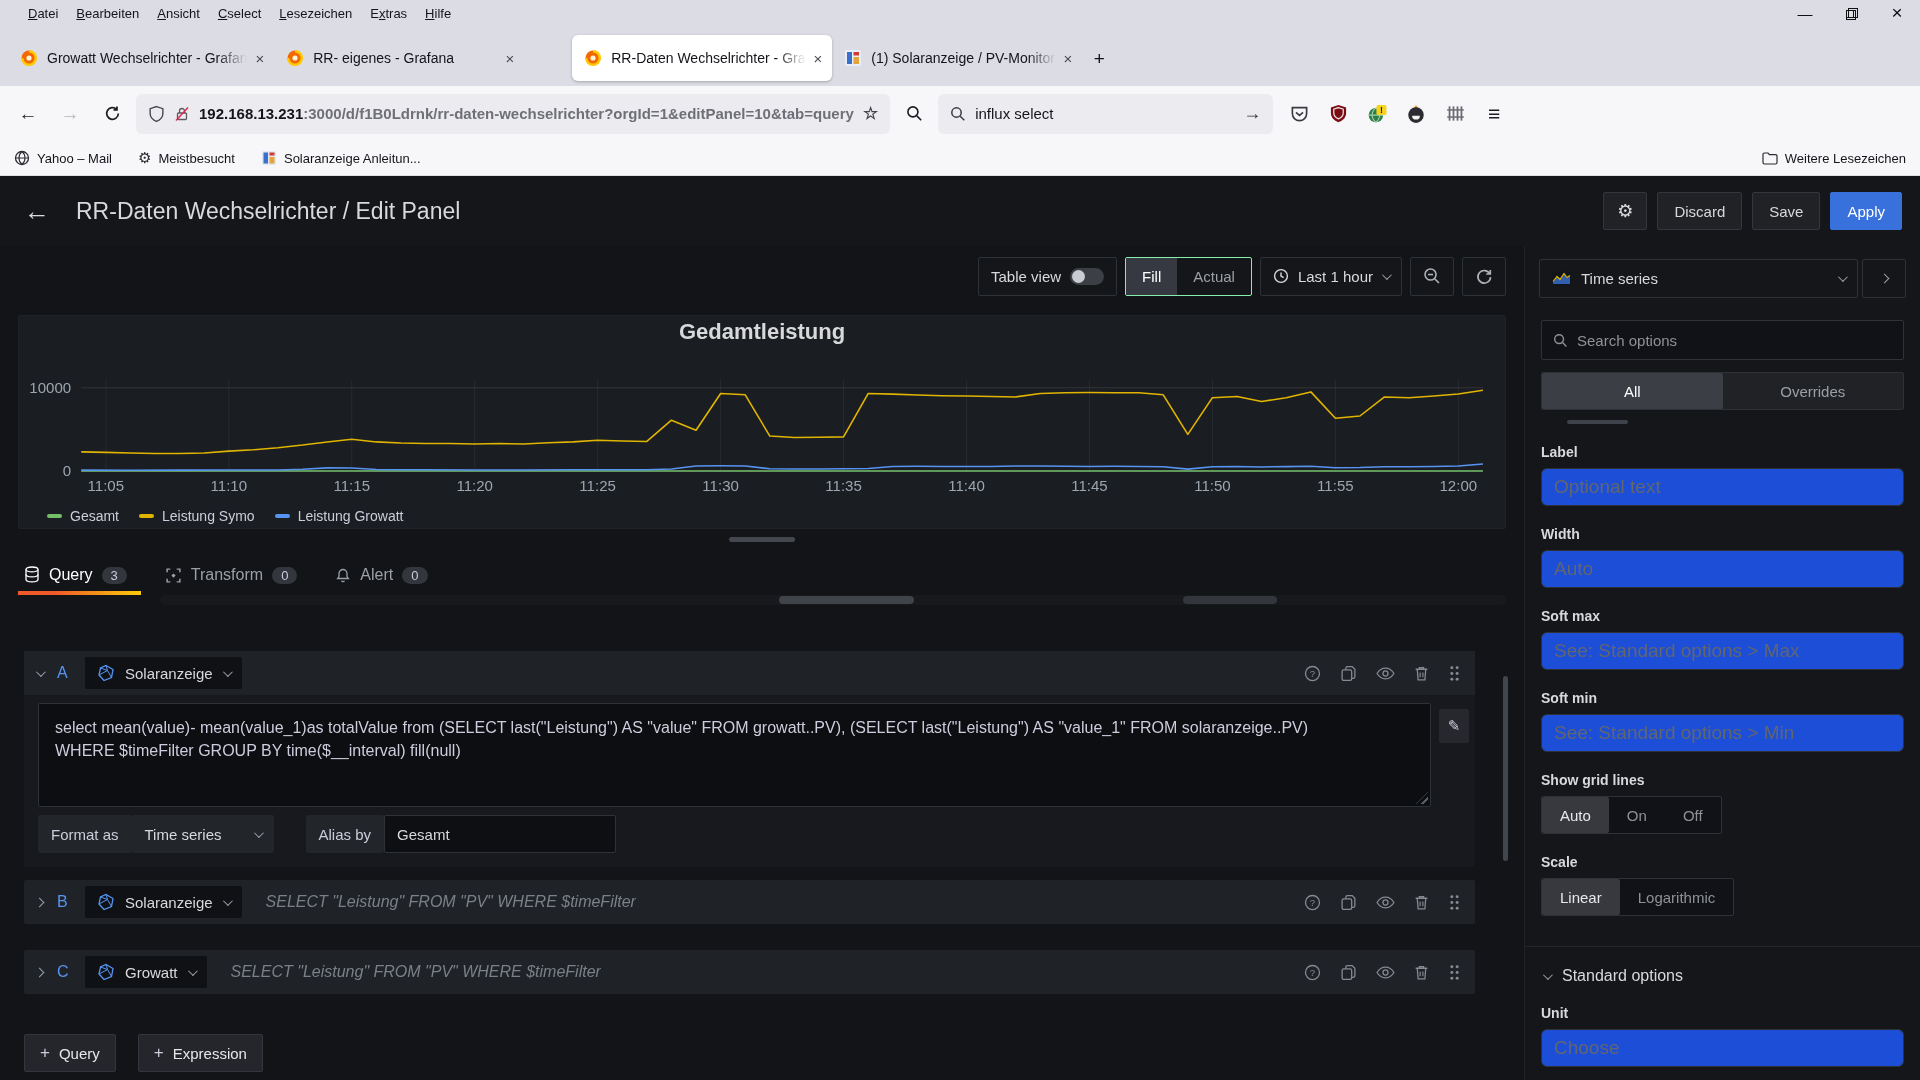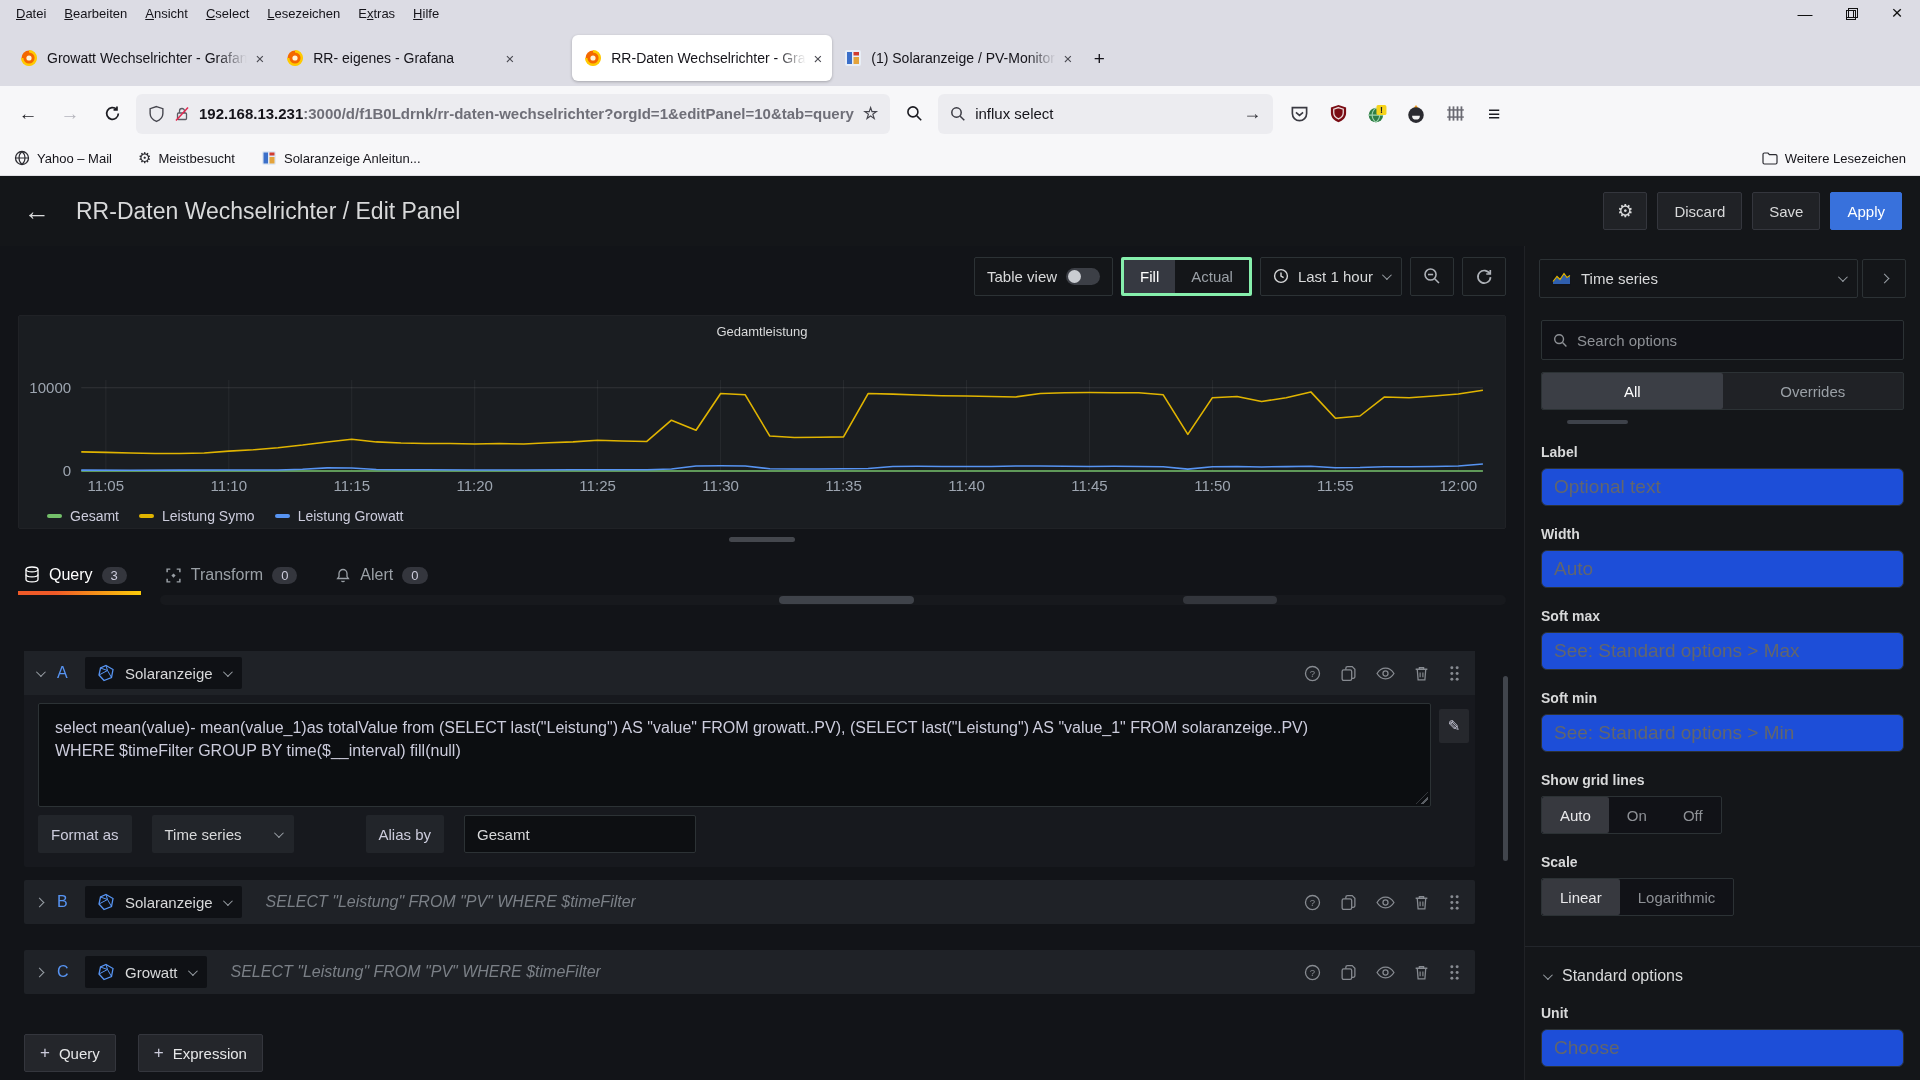--- a/index.html
+++ b/index.html
@@ -3,21 +3,21 @@
 <meta charset="utf-8">
 <style>
   * { margin:0; padding:0; box-sizing:border-box; }
   html,body { width:1920px; height:1080px; overflow:hidden; background:#121418;
     font-family:"Liberation Sans", sans-serif; }
   .chev { display:inline-block; width:7px; height:7px; border-right:1.6px solid currentColor;
     border-bottom:1.6px solid currentColor; transform:rotate(45deg) translateY(-2px); }
   .chev.right { transform:rotate(-45deg); }
 
   
-  .menubar { height:26px; background:#dcdce4; display:flex; align-items:center; padding-left:16px;
+  .menubar { height:26px; background:#dcdce4; display:flex; align-items:center; padding-left:28px;
     font-size:13px; color:#15141a; }
   .menubar .mitem { margin-right:18px; cursor:default; }
   .menubar u { text-decoration:underline; }
   .win-controls { margin-left:auto; display:flex; align-items:center; height:100%; }
   .wbtn { width:46px; height:100%; display:flex; align-items:center; justify-content:center;
     font-size:15px; color:#111; }
   .restore-glyph { position:relative; width:10px; height:10px; }
   .restore-glyph::before { content:""; position:absolute; left:0; top:2px; width:8px; height:8px; border:1.2px solid #111; background:#dcdce4;}
   .restore-glyph::after { content:""; position:absolute; left:2px; top:0; width:8px; height:8px; border:1.2px solid #111; }
   .restore-glyph i { position:absolute; left:0; top:2px; width:8px; height:8px; border:1.2px solid #111; background:#dcdce4; }
@@ -66,28 +66,28 @@
 
   .gf-body { flex:1; display:flex; min-height:0; }
   .gf-main { width:1524px; position:relative; overflow:hidden; }
   .gf-sidebar { flex:1; background:#141619; border-left:1px solid #202226; overflow:hidden; padding-bottom:8px; }
 
   .gf-toolbar { height:60px; display:flex; align-items:center; justify-content:flex-end; gap:8px; padding:0 18px; }
   .tool-group { height:39px; border:1px solid #2c3235; border-radius:2px; display:flex; align-items:center;
     padding:0 12px; gap:9px; font-size:15px; color:#d8d9da; background:#141619; }
   .toggle { width:34px; height:17px; border-radius:9px; background:#3c3f46; position:relative; }
   .toggle::after { content:""; position:absolute; left:2px; top:2px; width:13px; height:13px; border-radius:50%; background:#c9ccd1; }
-  .seg-group { height:39px; border:3px solid #86efac; border-radius:2px; display:flex; align-items:stretch; background:#141619; overflow:hidden; }
+  .seg-group { height:39px; border:1px solid #86efac; border-radius:2px; display:flex; align-items:stretch; background:#141619; overflow:hidden; }
   .seg { display:flex; align-items:center; padding:0 16px; font-size:15px; color:#9aa0a6; }
   .seg.on { background:#363941; color:#ffffff; font-weight:500; }
   .sq-btn { width:44px; height:39px; border:1px solid #2c3235; border-radius:2px; display:flex; align-items:center; justify-content:center; background:#141619; }
 
   .gf-panel { margin:9px 18px 0 18px; height:214px; background:#1a1d21; border:1px solid #202226; border-radius:2px;
     display:flex; flex-direction:column; }
-  .panel-title { height:32px; display:flex; align-items:center; justify-content:center; font-size:13px; font-weight:400; color:#d8d9da;text-align:right; }
+  .panel-title { height:32px; display:flex; align-items:center; justify-content:center; font-size:22px; font-weight:700; color:#d8d9da;text-align:right; }
   .panel-legend { height:24px; display:flex; align-items:center; padding-left:28px; gap:20px; font-size:14px; color:#ccccdc; }
   .legend-item { display:flex; align-items:center; gap:8px; }
   .legend-swatch { width:15px; height:4px; border-radius:2px; display:inline-block; }
   .drag-handle { width:66px; height:5px; border-radius:3px; background:#44474d; margin:8px auto 0 auto; }
 
   .gf-tabs { margin-top:13px; display:flex; align-items:center; gap:38px; padding-left:24px; height:40px; }
   .gf-tab { display:flex; align-items:center; gap:9px; font-size:16px; color:#9aa0a6; height:100%; position:relative; }
   .gf-tab.active { color:#ffffff; font-weight:500; }
   .gf-tab.active::after { content:""; position:absolute; left:-6px; right:-14px; bottom:0; height:4px;
     background:linear-gradient(90deg,#f05a28 30%, #fbca0a 99%); }
@@ -103,21 +103,21 @@
     padding:0 12px; font-size:15px; color:#d8d9da; }
   .q-preview { font-size:16px; color:#7b8087; font-style:italic; margin-left:10px; white-space:nowrap; overflow:hidden; }
   .qrow-actions { margin-left:auto; display:flex; align-items:center; gap:19px; color:#878b91; }
   .editor-wrap { position:relative; padding:8px 44px 0 14px; }
   .sql-editor { height:104px; background:#0c0e11; border:1px solid #2c3235; border-radius:2px; padding:12px 16px;
     font-size:16px; line-height:1.45; color:#ccccdc; position:relative; }
   .pencil-btn { position:absolute; right:6px; top:14px; width:30px; height:34px; background:#26282d; border-radius:2px;
     display:flex; align-items:center; justify-content:center; color:#ccccdc; font-size:15px; }
   .resize-corner { position:absolute; right:2px; bottom:2px; width:12px; height:12px;
     background:repeating-linear-gradient(135deg, transparent 0 3px, #5a5e64 3px 4.5px); clip-path:polygon(100% 0,100% 100%,0 100%); }
-  .format-row { display:flex; gap:20px; padding:8px 14px 14px 14px; }
+  .format-row { display:flex; gap:0; padding:8px 14px 14px 14px; }
   .flabel { height:38px; background:#22252a; border-radius:2px; display:flex; align-items:center; padding:0 13px;
     font-size:15px; color:#ccccdc; }
   .fselect { height:38px; background:#22252a; border-radius:2px; display:flex; align-items:center; gap:12px;
     padding:0 13px; font-size:15px; color:#d8d9da; width:142px; justify-content:space-between; }
   .ftext { height:38px; background:#0d0f12; border:1px solid #2c3235; border-radius:2px; width:232px;
     color:#d8d9da; font-size:15px; padding:0 12px; outline:none; font-family:inherit; }
   .gap40 { width:32px; }
   .qcollapsed { margin:26px 49px 0 24px; background:#1f2227; border-radius:2px; height:44px; display:flex;
     align-items:center; padding:0 14px 0 12px; gap:14px; }
   .add-row { display:flex; gap:22px; margin:40px 0 0 24px; }

